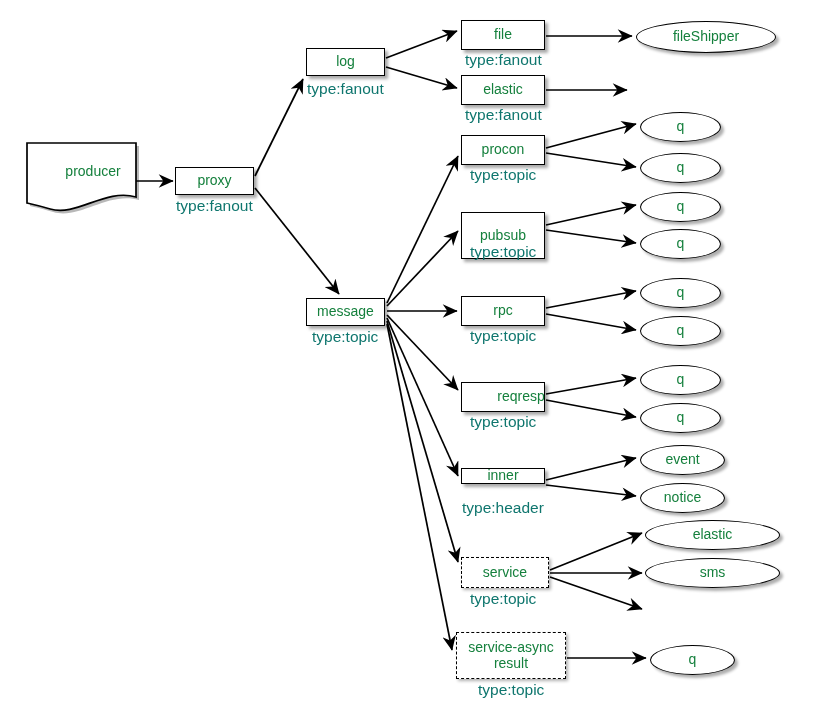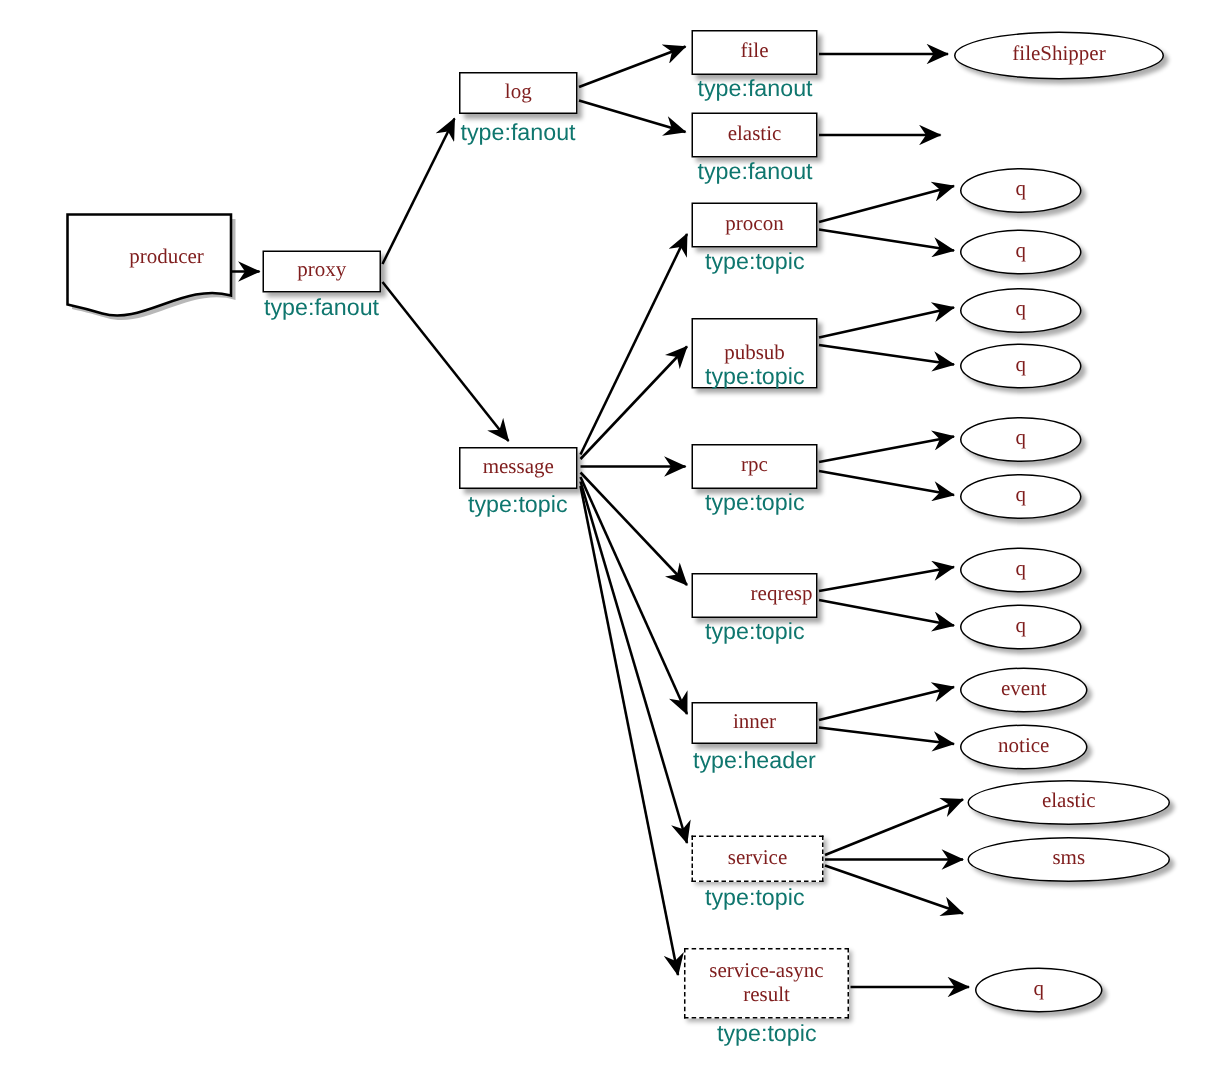--- a/index.html
+++ b/index.html
@@ -31,25 +31,24 @@
     width: 816px;
     height: 724px;
   }
   .node {
     position: absolute;
     box-sizing: border-box;
     display: flex;
     align-items: center;
     justify-content: center;
     text-align: center;
-    color: #7f1d1d;
+    color: #15803d;
     font-size: 14px;
     line-height: 1.12;
     background: #ffffff;
-    font-family: Liberation Serif, serif;
   }
   .node.box {
     border: 1.6px solid #000000;
     box-shadow: 3px 3px 3px rgba(0,0,0,0.34);
   }
   .node.box.dashed {
     border: 1.7px dashed #000000;
     box-shadow: 2px 2px 3px rgba(0,0,0,0.30);
     justify-content: center;
   }
@@ -120,21 +119,21 @@
         <line x1="546" y1="480" x2="636" y2="458" stroke="#000000" stroke-width="1.7" marker-end="url(#arrow)"></line>
         <line x1="546" y1="485" x2="636" y2="496" stroke="#000000" stroke-width="1.7" marker-end="url(#arrow)"></line>
         <line x1="550" y1="570" x2="642" y2="533" stroke="#000000" stroke-width="1.7" marker-end="url(#arrow)"></line>
         <line x1="550" y1="573" x2="642" y2="573" stroke="#000000" stroke-width="1.7" marker-end="url(#arrow)"></line>
         <line x1="550" y1="577" x2="642" y2="609" stroke="#000000" stroke-width="1.7" marker-end="url(#arrow)"></line>
         <line x1="567" y1="658" x2="646" y2="658" stroke="#000000" stroke-width="1.7" marker-end="url(#arrow)"></line>
       </g>
   </svg>
 
   <div id="nodes">
-      <div class="node doc" style="left: 44px; top: 142px; width: 134px; height: 66px;">
+      <div class="node doc" style="left: 26px; top: 142px; width: 134px; height: 66px;">
         <svg class="doc-svg" width="120" height="76" viewBox="0 0 120 76">
           <path d="M 1 1 L 110 1 L 110 55 C 79.2 46, 50.6 75, 24.2 67 C 14.3 64, 5.5 62, 1 61 Z" transform="translate(3,3)" fill="rgba(0,0,0,0.28)" stroke="none"></path>
           <path d="M 1 1 L 110 1 L 110 55 C 79.2 46, 50.6 75, 24.2 67 C 14.3 64, 5.5 62, 1 61 Z" fill="#ffffff" stroke="#000000" stroke-width="1.7"></path>
         </svg>
         <span class="doc-label" style="margin-top: -6px;">producer</span>
       </div>
       <div class="node box" style="left: 175px; top: 167px; width: 79px; height: 28px;">
         <span>proxy</span>
       </div>
       <div class="node box" style="left: 306px; top: 48px; width: 79px; height: 28px;">
@@ -154,21 +153,21 @@
       </div>
       <div class="node box" style="left: 461px; top: 212px; width: 84px; height: 47px;">
         <span>pubsub</span>
       </div>
       <div class="node box" style="left: 461px; top: 296px; width: 84px; height: 30px;">
         <span>rpc</span>
       </div>
       <div class="node box" style="left: 461px; top: 382px; width: 84px; height: 30px; padding-left: 36px;">
         <span>reqresp</span>
       </div>
-      <div class="node box" style="left: 461px; top: 468px; width: 84px; height: 28px;">
+      <div class="node box" style="left: 461px; top: 468px; width: 84px; height: 16px;">
         <span>inner</span>
       </div>
       <div class="node box dashed" style="left: 461px; top: 557px; width: 88px; height: 31px;">
         <span class="multiline">service</span>
       </div>
       <div class="node box dashed" style="left: 456px; top: 632px; width: 110px; height: 47px;">
         <span class="multiline">service-async
 result</span>
       </div>
       <div class="node ellipse" style="left: 636px; top: 21px; width: 140px; height: 32px;">

